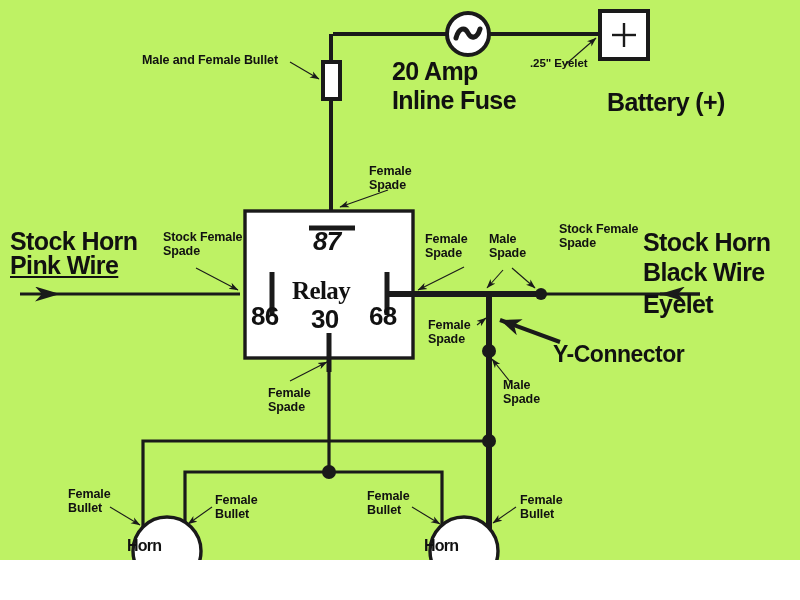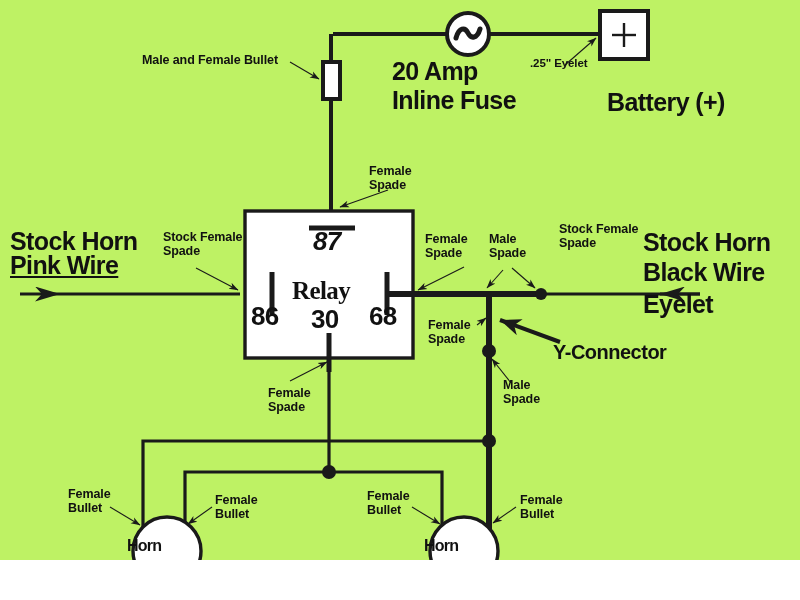--- a/index.html
+++ b/index.html
@@ -33,21 +33,21 @@
     white-space: pre;
     line-height: 1.08;
     letter-spacing: -0.2px;
   }
   .lbl-big {
     font-size: 25px;
     letter-spacing: -0.6px;
     line-height: 1.12;
   }
   .lbl-mid {
-    font-size: 20px;
+    font-size: 23px;
     letter-spacing: -0.5px;
     text-align: right;
   }
   .lbl-small {
     font-size: 12.5px;
     letter-spacing: -0.1px;
     line-height: 1.15;
   }
   .lbl-tiny {
     font-size: 11.5px;

